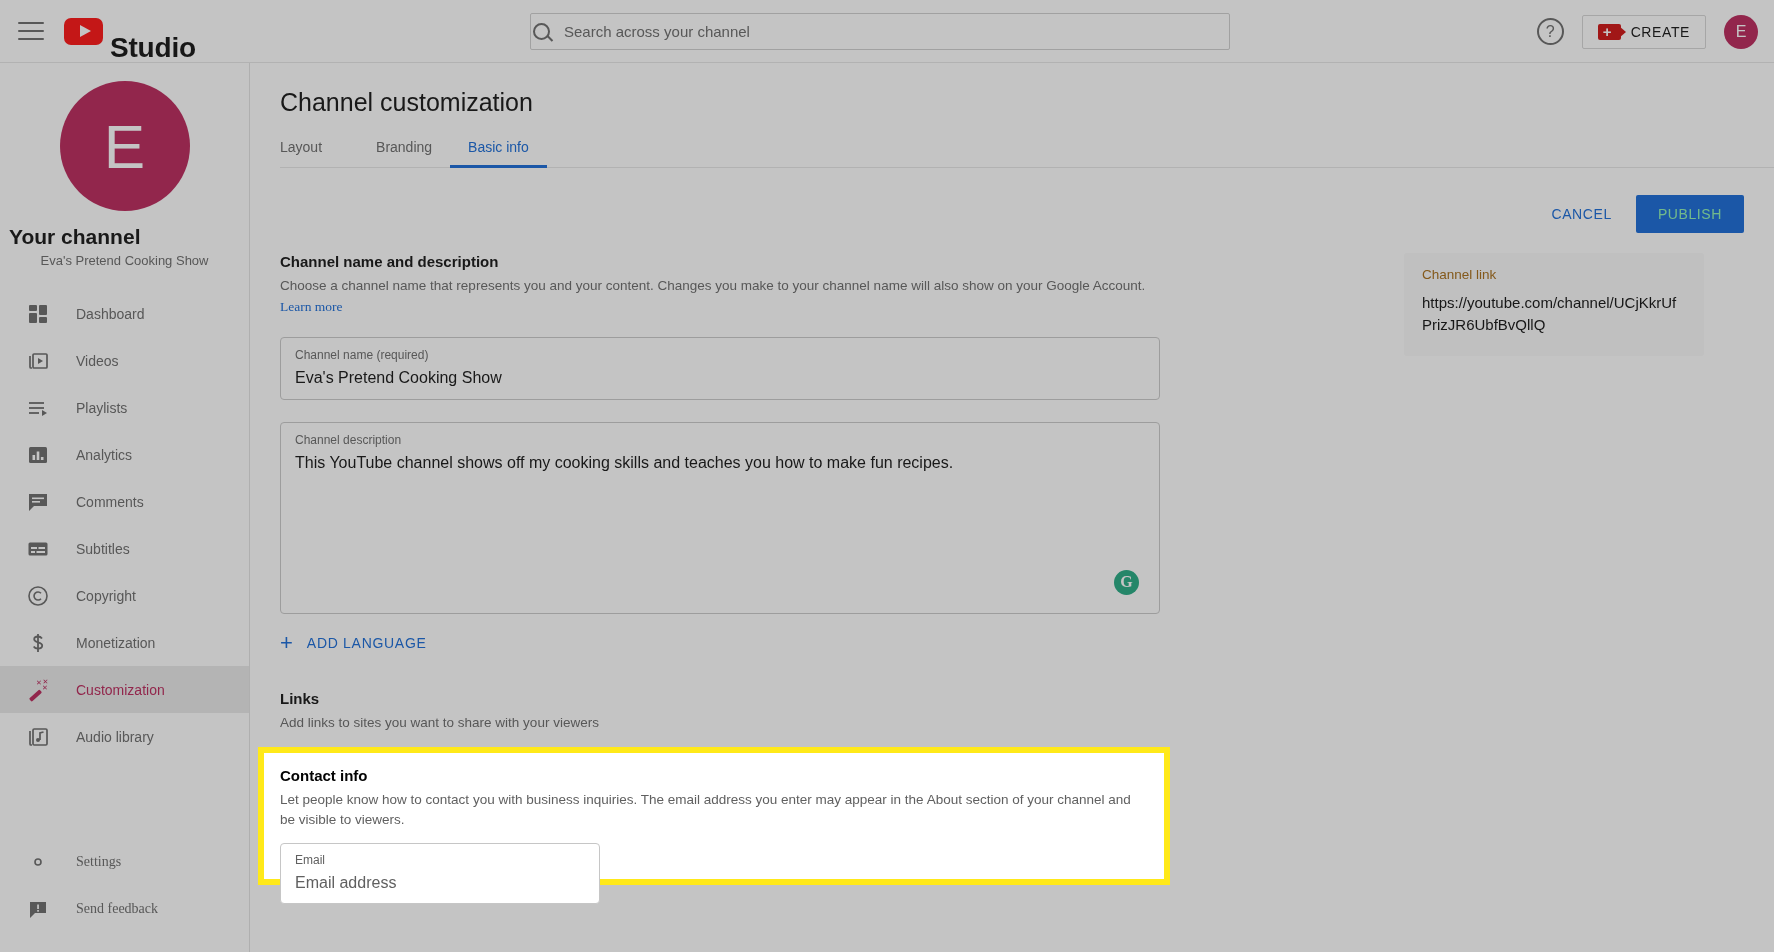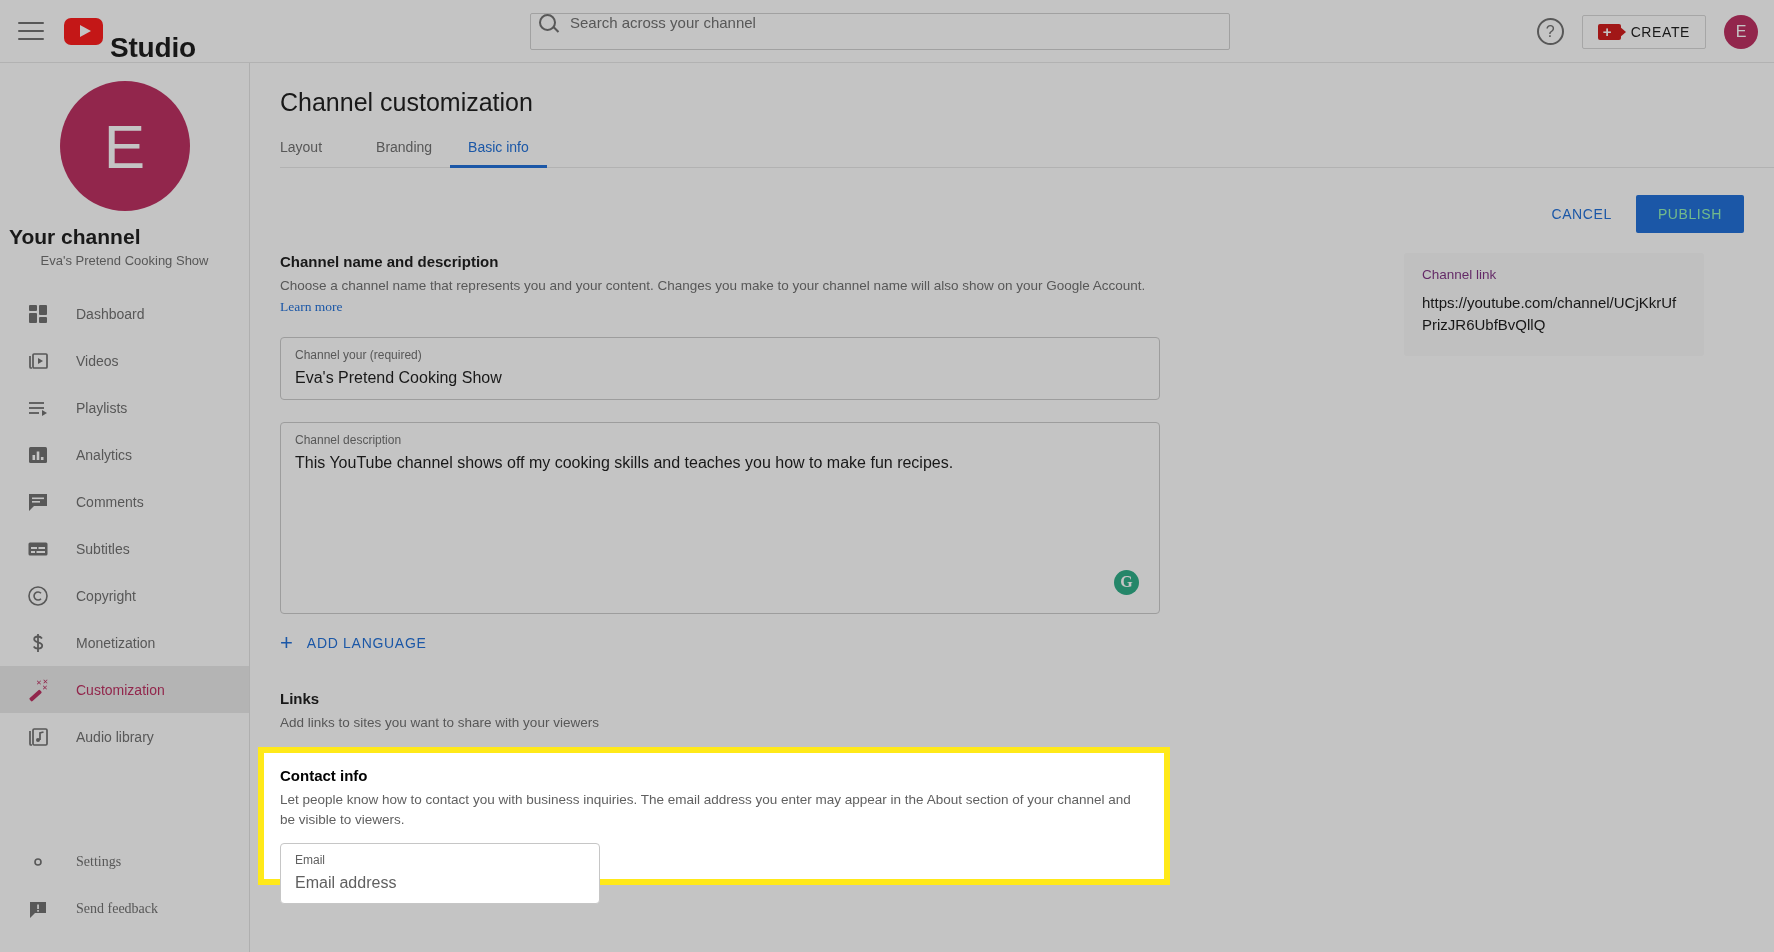--- a/index.html
+++ b/index.html
@@ -34,21 +34,21 @@
   .logo-wrap { display:flex; align-items:center; gap: 7px; }
   .yt-play { width: 39px; height: 27px; background:#ff0000; border-radius: 7px;
     display:flex; align-items:center; justify-content:center; }
   .yt-play::after { content:""; border-left: 11px solid #fff; border-top: 6.5px solid transparent;
     border-bottom: 6.5px solid transparent; margin-left:3px; }
   .studio-text { font-size: 28px; font-weight: 700; color: #000; letter-spacing: -0.2px; margin-top: 33px; }
 
   #search-box {
     position: absolute; left: 530px; top: 13px; width: 700px; height: 37px;
     border: 1px solid #ccc; border-radius: 2px; background:#fff;
-    display:flex; align-items:flex-start; padding: 0 8px; gap: 14px;
+    display:flex; align-items:center; padding: 0 2px; gap: 14px;
   }
   .search-glyph { width:17px; height:17px; border:2px solid #606060; border-radius:50%;
     position:relative; flex: 0 0 auto; }
   .search-glyph::after { content:""; position:absolute; width:2px; height:7px; background:#606060;
     right:-3px; bottom:-4px; transform: rotate(-45deg); }
   #search-input { border:none; outline:none; flex:1; font-size:15px; color:#030303;
     font-family:"Liberation Sans", sans-serif; background: transparent; }
   #search-input::placeholder { color:#606060; }
 
   .hdr-right { position:absolute; right: 16px; top: 0; height: 63px; display:flex;
@@ -144,21 +144,21 @@
     padding: 14px 20px 0 16px;
   }
   #contact-highlight .sec-desc { max-width: 870px; }
   #email-field { width: 320px; margin-top: 14px; padding: 9px 14px 11px; }
 
   
   #channel-link-card {
     position:absolute; right: 70px; top: 0; width: 300px; background: #f9f9f9;
     border-radius:3px; padding: 14px 18px 20px;
   }
-  .cl-title { font-size:13.5px; color:#701a75; }
+  .cl-title { font-size:13.5px; color:#a16207; }
   .cl-url { font-size:15px; color:#000000; line-height:1.45; margin-top:10px; word-break: break-all; cursor:pointer; }
 
   svg { display:block; }
 </style>
 </head>
 <body>
 
 <div id="root">
 
   <div id="topbar">
@@ -352,21 +352,21 @@
     <div id="form-area">
 
       <div id="col-left">
 
         <div>
           <div class="sec-title">Channel name and description</div>
           <div class="sec-desc">Choose a channel name that represents you and your content. Changes you make to your channel name will also show on your Google Account.</div>
           <span class="learn-more">Learn more</span>
 
           <div class="field">
-            <div class="field-label">Channel your (required)</div>
+            <div class="field-label">Channel name (required)</div>
             <div class="field-value">Eva's Pretend Cooking Show</div>
           </div>
 
           <div class="field" id="desc-field">
             <div class="field-label">Channel description</div>
             <div class="field-value">This YouTube channel shows off my cooking skills and teaches you how to make fun recipes.</div>
             <div id="grammarly">G</div>
           </div>
 
           <div class="add-btn">

